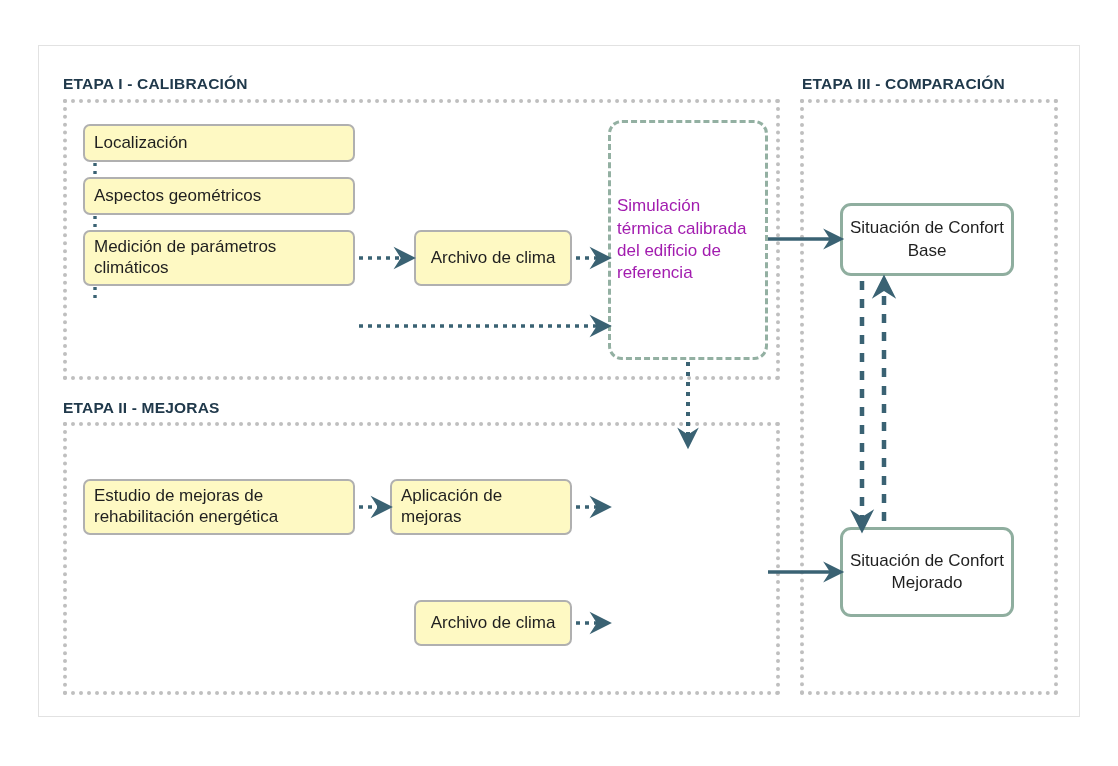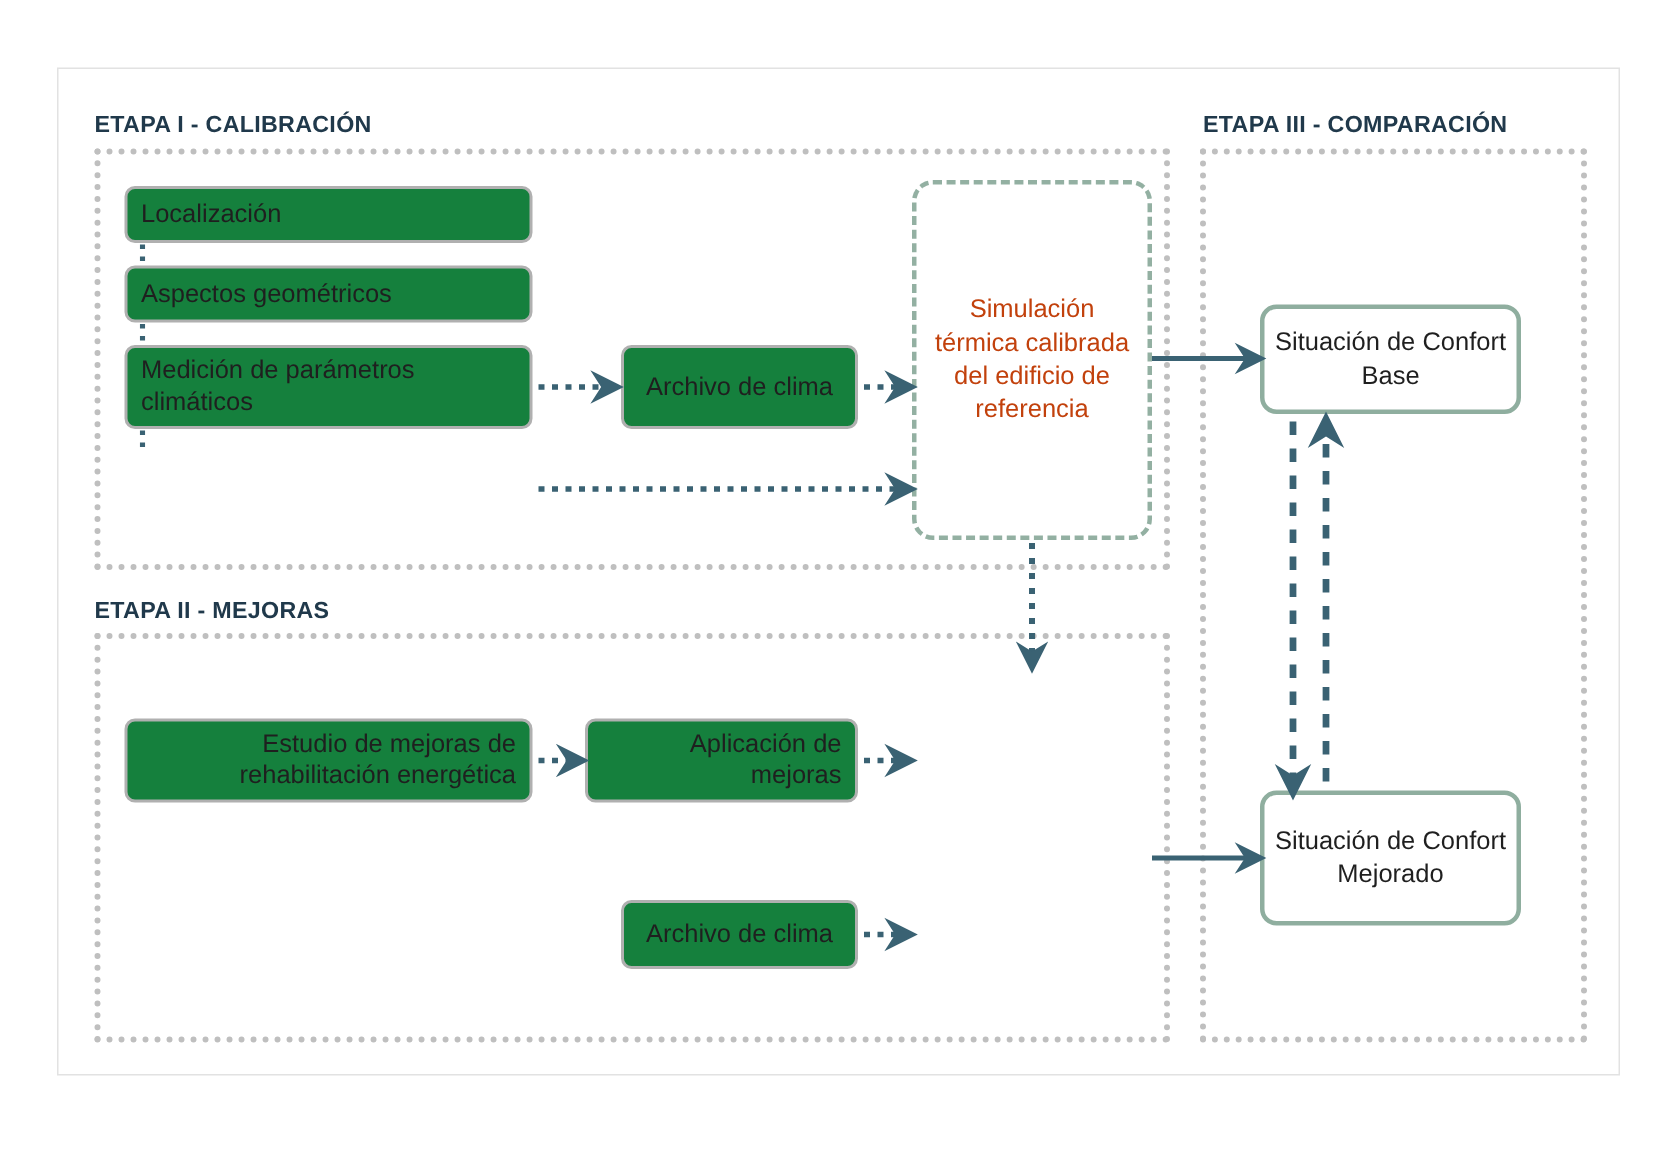--- a/index.html
+++ b/index.html
@@ -46,45 +46,44 @@
     border: 4px dotted #bfbfbf;
     background: transparent;
   }
 
   
   .pbox {
     position: absolute;
     box-sizing: border-box;
     border: 2px solid #b0b0b0;
     border-radius: 7px;
-    background: #15803d;
+    background: #fef9c3;
     color: #1f1f1f;
     font-size: 17px;
     line-height: 1.22;
     display: flex;
     align-items: center;
     padding: 0 9px;
   }
-  .pbox.center { justify-content: center; text-align: right; }
+  .pbox.center { justify-content: center; text-align: left; }
   .pbox.left   { justify-content: flex-start; text-align: left; }
 
   
   .simbox {
     position: absolute;
     box-sizing: border-box;
     border: 3px dashed #93b0a2;
     border-radius: 14px;
     background: #ffffff;
-    color: #c2410c;
+    color: #a21caf;
     font-size: 17px;
     line-height: 1.32;
     display: flex;
     align-items: center;
     justify-content: center;
-    text-align: center;
   }
 
   
   .resbox {
     position: absolute;
     box-sizing: border-box;
     border: 3px solid #8fae9f;
     border-radius: 11px;
     background: #ffffff;
     color: #1f1f1f;

